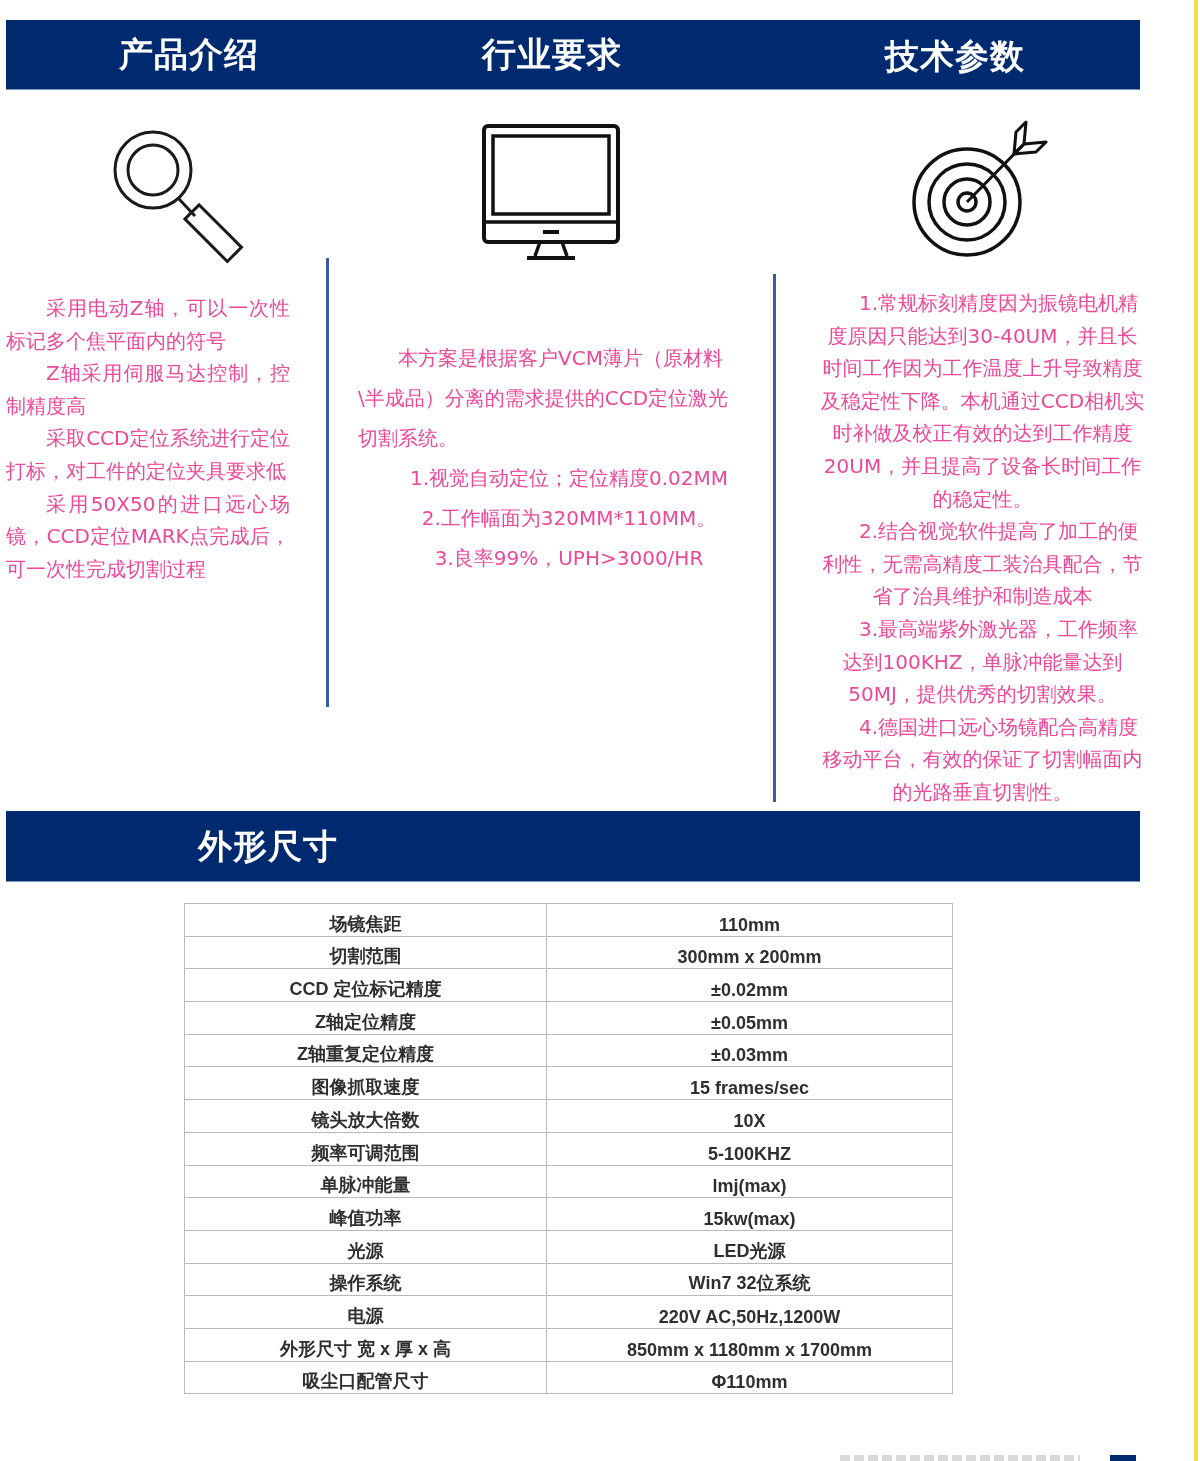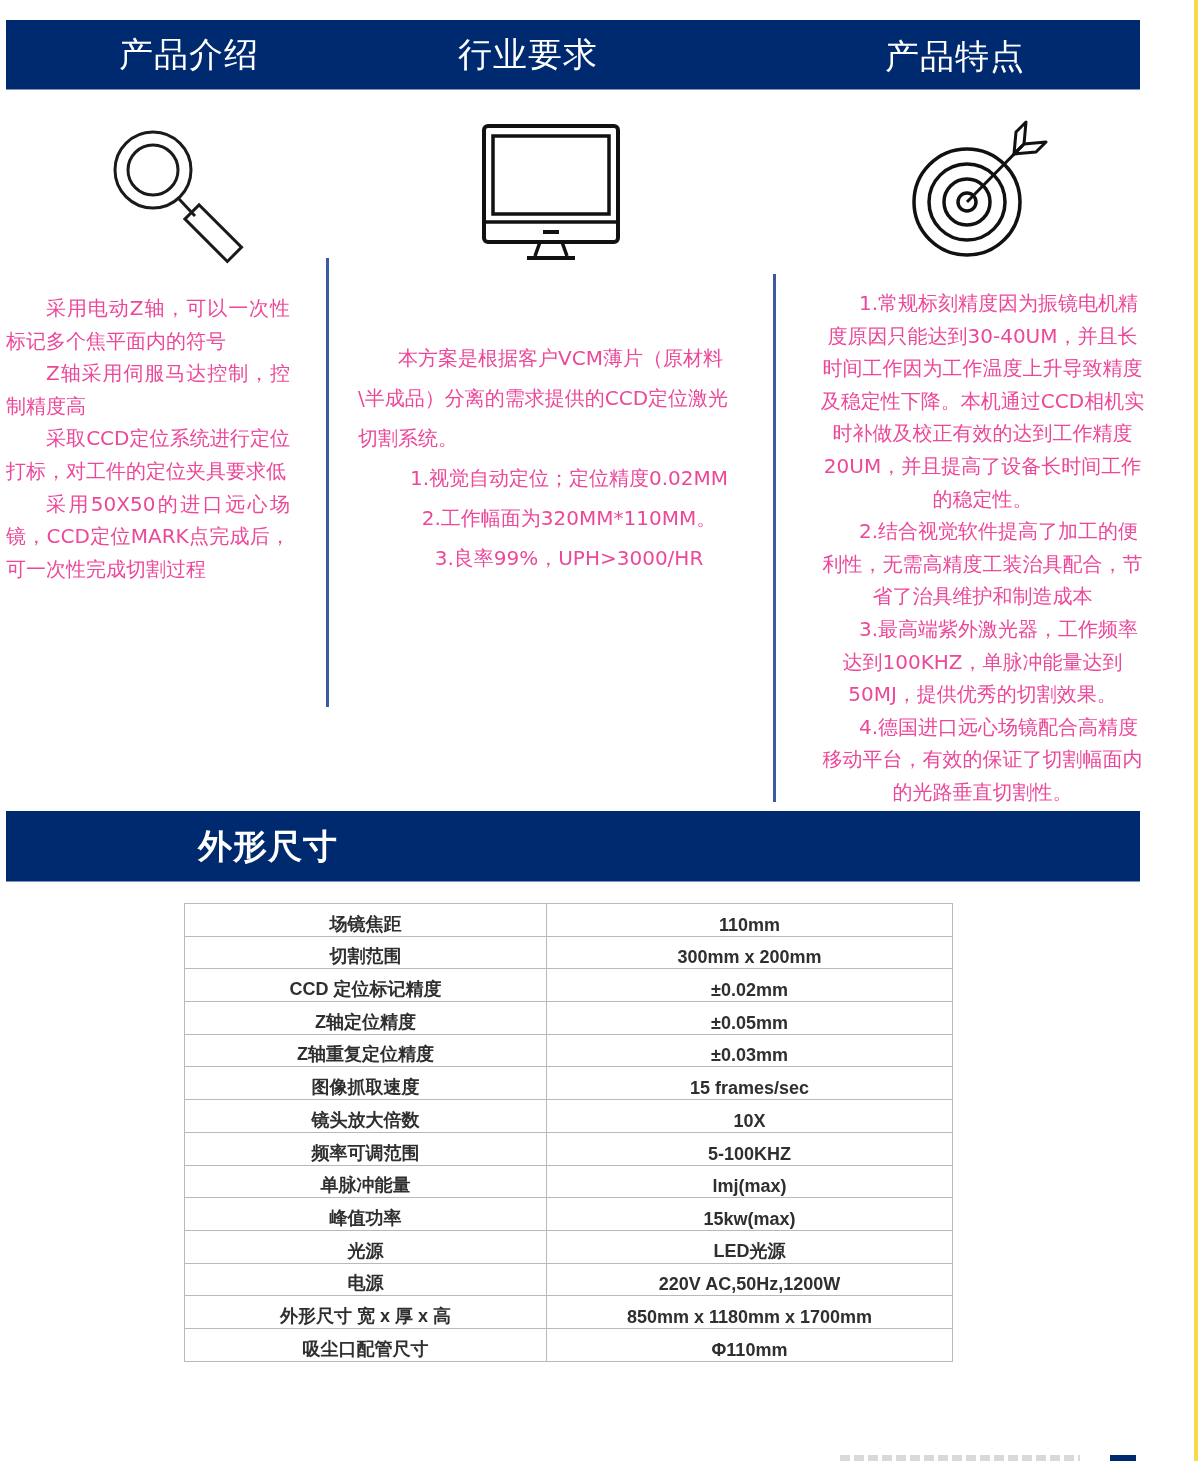--- a/index.html
+++ b/index.html
@@ -9,21 +9,21 @@
     font-family: "DejaVu Sans", "Liberation Sans", sans-serif;
     color: #3a3a3a;
   }
   .yellow-edge { position: absolute; left: 1194px; top: 0; width: 4px; height: 1461px; background: #f5dc4a; }
   .header-bar {
     position: absolute; left: 6px; top: 20px; width: 1134px; height: 69px;
     background: #002a6f; border-bottom: 1px solid #7f93c0;
   }
   .header-title {
     position: absolute; top: 0; height: 69px; line-height: 69px;
-    color: #ffffff; font-weight: normal; font-size: 34px; letter-spacing: 1px;
+    color: #ffffff; font-weight: bold; font-size: 34px; letter-spacing: 1px;
     font-family: "DejaVu Sans", sans-serif;
   }
   .icon { position: absolute; }
   .divider { position: absolute; width: 3px; background: #3b5aa3; }
   .col-text {
     position: absolute; font-size: 20px; color: #ec4899;
     font-family: "DejaVu Sans", sans-serif;
   }
   .col-text p { margin: 0; }
   .col1 { left: 6px; top: 292px; width: 284px; line-height: 32.6px; text-align: justify; }
@@ -56,22 +56,22 @@
   }
   .footer-mark { position: absolute; left: 1110px; top: 1455px; width: 26px; height: 6px; background: #002a6f; }
 </style>
 </head>
 <body>
 
 <div class="yellow-edge"></div>
 
 <div class="header-bar">
   <div class="header-title" style="left:113px">产品介绍</div>
-  <div class="header-title" style="left:452px">行业要求</div>
-  <div class="header-title" style="left:879px; top:2px">产品特点</div>
+  <div class="header-title" style="left:476px">行业要求</div>
+  <div class="header-title" style="left:879px; top:2px">技术参数</div>
 </div>
 
 <svg class="icon" style="left:112px; top:124px" width="136" height="142" viewBox="0 0 136 142">
   <circle cx="41" cy="46" r="38" fill="none" stroke="#1a1a1a" stroke-width="3"></circle>
   <circle cx="41" cy="46" r="25" fill="none" stroke="#1a1a1a" stroke-width="3"></circle>
   <line x1="67" y1="75" x2="83" y2="92" stroke="#1a1a1a" stroke-width="3"></line>
   <g transform="translate(80,88) rotate(45)">
     <rect x="0" y="-10" width="60" height="20" fill="none" stroke="#1a1a1a" stroke-width="3"></rect>
   </g>
 </svg>
@@ -163,20 +163,24 @@
       </tr>
       <tr>
         <td class="k">峰值功率</td>
         <td>15kw(max)</td>
       </tr>
       <tr>
         <td class="k">光源</td>
         <td>LED光源</td>
       </tr>
       <tr>
+        <td class="k">操作系统</td>
+        <td>Win7 32位系统</td>
+      </tr>
+      <tr>
         <td class="k">电源</td>
         <td>220V AC,50Hz,1200W</td>
       </tr>
       <tr>
         <td class="k">外形尺寸 宽 x 厚 x 高</td>
         <td>850mm x 1180mm x 1700mm</td>
       </tr>
       <tr>
         <td class="k">吸尘口配管尺寸</td>
         <td>Φ110mm</td>

